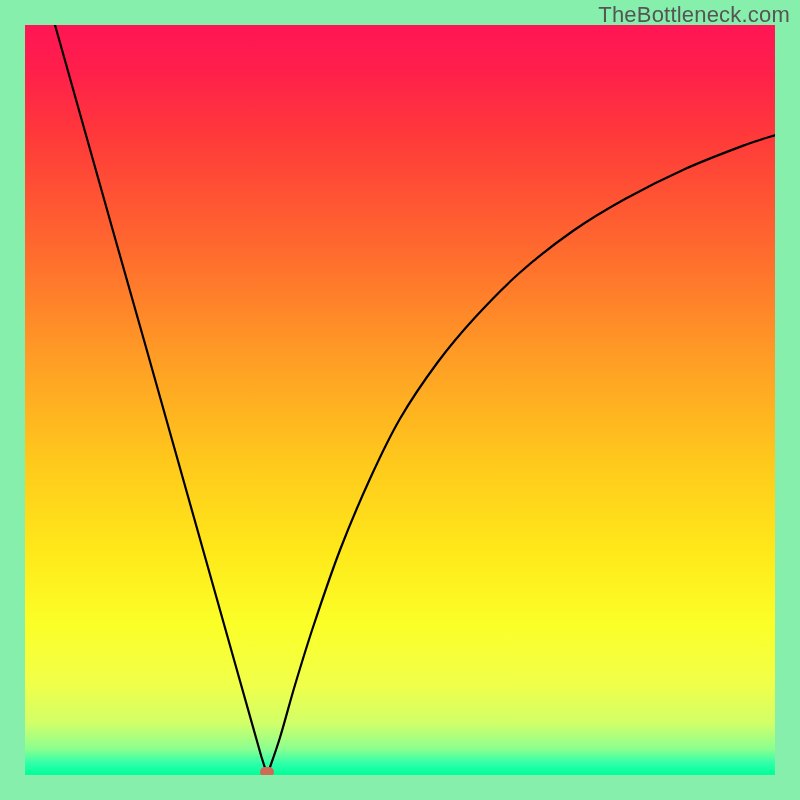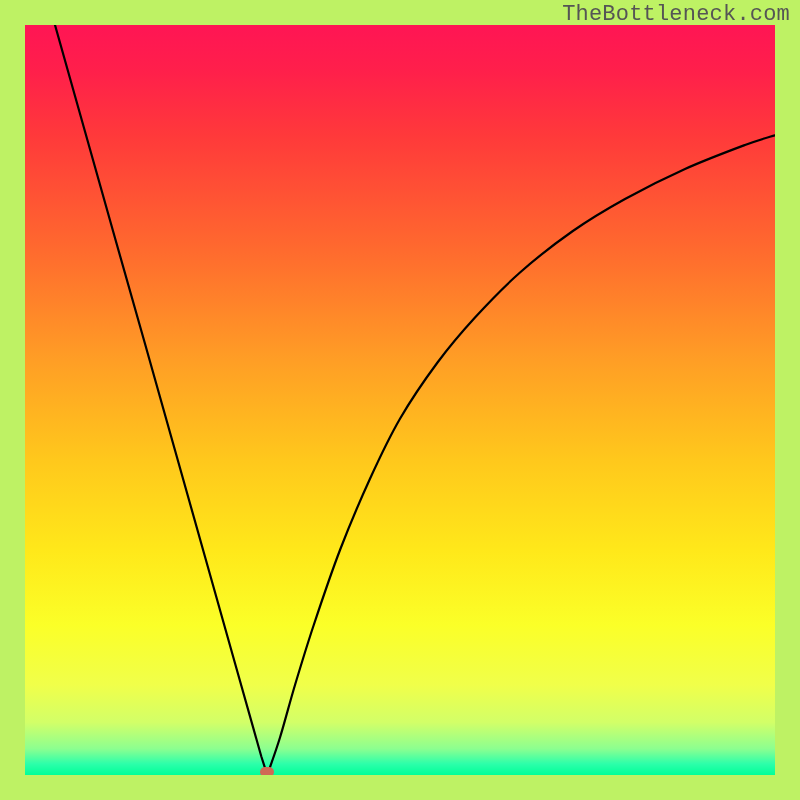--- a/index.html
+++ b/index.html
@@ -8,22 +8,21 @@
     width: 800px;
     height: 800px;
     overflow: hidden;
     font-family: Arial, Helvetica, sans-serif;
     background: #000;
   }
   .chart-container {
     position: relative;
     width: 800px;
     height: 800px;
-    background: #bef264;
-    font-family: Liberation Mono, monospace;
+    background: #86efac;
   }
   .watermark {
     position: absolute;
     top: 2px;
     right: 10px;
     color: #555;
     font-size: 22px;
     font-weight: 500;
     z-index: 10;
     letter-spacing: 0.2px;

